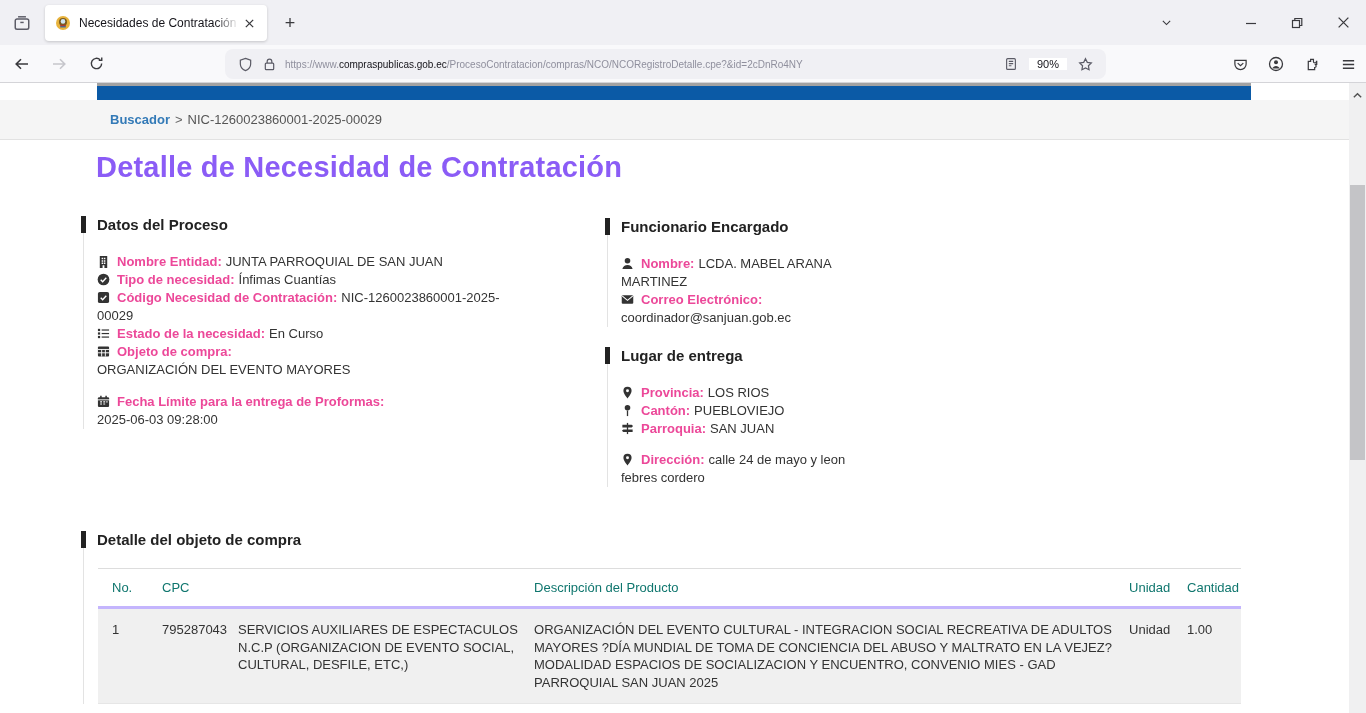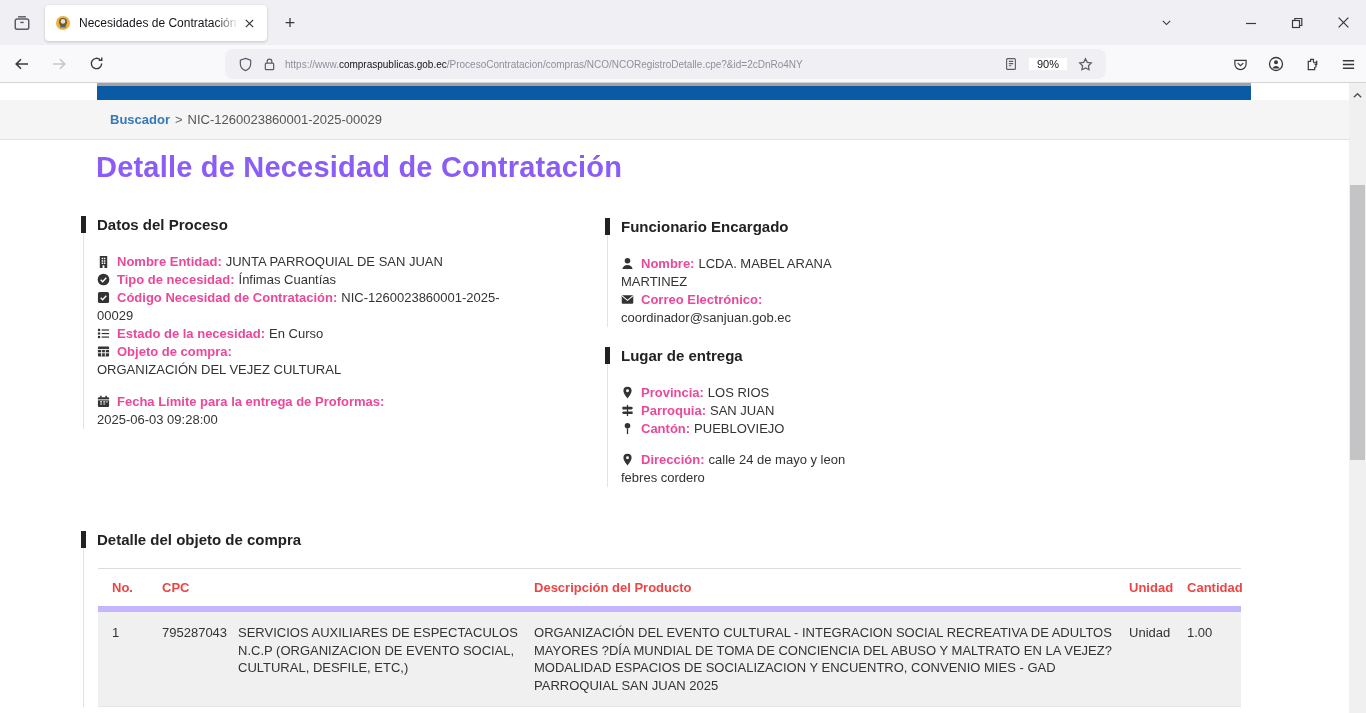--- a/index.html
+++ b/index.html
@@ -53,21 +53,21 @@
 
   .item { font-size:13px; line-height:18px; color:#333; }
   .item b { margin-right:4px; color:#ec4899; }
   .item .ic { display:inline-block; width:14px; height:13px; margin-right:6px; vertical-align:-2px; color:#333; }
   .item .blockval { display:block; }
   .gap-top { margin-top:14px; }
   .gap-top-lg { margin-top:13px; }
 
   
   .tbl { border-collapse:collapse; width:1143px; margin-left:1px; margin-top:16px; font-size:13px; table-layout:fixed; }
-  .tbl th { text-align:left; font-weight:bold; color:#ef4444; border-top:1px solid #ddd; border-bottom:6px solid #c4b5fd; padding:11px 8px; background:#fff; }
+  .tbl th { text-align:left; font-weight:normal; color:#0f766e; border-top:1px solid #ddd; border-bottom:3px solid #c4b5fd; padding:11px 8px; background:#fff; }
   .tbl th.center { text-align:left; }
   .tbl td { background:#f0f0f0; padding:12px 8px; vertical-align:top; line-height:17.5px; color:#333; border-bottom:1px solid #e6e6e6; }
   .c-no { width:56px; padding-left:14px !important; }
   .c-cpccode { width:76px; }
   .c-cpcname { width:296px; }
   .c-desc { width:595px; }
   .c-unidad { width:58px; }
   .c-cant { width:62px; }
 
   
@@ -242,21 +242,21 @@
               <rect x="1" y="5.8" width="2.4" height="2.4"></rect>
               <rect x="5" y="6.4" width="8" height="1.3"></rect>
               <rect x="1" y="9.6" width="2.4" height="2.4"></rect>
               <rect x="5" y="10.2" width="8" height="1.3"></rect>
             </svg></span><b>Estado de la necesidad:</b><span>En Curso</span>
       </div>
       <div class="item">
         <span class="ic"><svg width="13" height="13" viewBox="0 0 14 14">
               <rect x="1" y="1.6" width="12" height="10.8" rx="1" fill="currentColor"></rect>
               <path d="M1 4.8h12M5 4.8v7.6M9 4.8v7.6M1 8.4h12" stroke="#fff" stroke-width="1"></path>
-            </svg></span><b>Objeto de compra:</b><span class="blockval">ORGANIZACIÓN DEL VEJEZ CULTURAL</span>
+            </svg></span><b>Objeto de compra:</b><span class="blockval">ORGANIZACIÓN DEL EVENTO MAYORES</span>
       </div>
       <div class="item gap-top">
         <span class="ic"><svg width="13" height="13" viewBox="0 0 14 14">
               <rect x="1" y="2.4" width="12" height="10.6" rx="1.2" fill="currentColor"></rect>
               <rect x="3.4" y="0.8" width="1.6" height="3" fill="currentColor"></rect>
               <rect x="9" y="0.8" width="1.6" height="3" fill="currentColor"></rect>
               <path d="M1 5.2h12" stroke="#fff" stroke-width="1"></path>
               <path d="M3.4 7.4h2M6.8 7.4h2M3.4 9.8h2M6.8 9.8h2M10 7.4h1.4" stroke="#fff" stroke-width="1.1"></path>
             </svg></span><b>Fecha Límite para la entrega de Proformas:</b><span class="blockval">2025-06-03 09:28:00</span>
       </div>
@@ -281,30 +281,30 @@
     <div class="section sec-lugar">
       <div class="sec-head">Lugar de entrega</div>
       <div class="item">
         <span class="ic"><svg width="13" height="13" viewBox="0 0 14 14" fill="currentColor">
               <path d="M7 0.8a4.4 4.4 0 0 1 4.4 4.4C11.4 8.4 7 13.4 7 13.4S2.6 8.4 2.6 5.2A4.4 4.4 0 0 1 7 0.8z"></path>
               <circle cx="7" cy="5" r="1.6" fill="#fff"></circle>
             </svg></span><b>Provincia:</b><span>LOS RIOS</span>
       </div>
       <div class="item">
         <span class="ic"><svg width="13" height="13" viewBox="0 0 14 14" fill="currentColor">
+              <circle cx="7" cy="4" r="3"></circle>
+              <rect x="6.3" y="7" width="1.4" height="6"></rect>
+            </svg></span><b>Cantón:</b><span>PUEBLOVIEJO</span>
+      </div>
+      <div class="item">
+        <span class="ic"><svg width="13" height="13" viewBox="0 0 14 14" fill="currentColor">
               <rect x="6.3" y="1" width="1.4" height="12"></rect>
               <path d="M1.5 3h10l1.5 1.4L11.5 5.8h-10z"></path>
               <path d="M12.5 8H2.5L1 9.4 2.5 10.8h10z"></path>
             </svg></span><b>Parroquia:</b><span>SAN JUAN</span>
-      </div>
-      <div class="item">
-        <span class="ic"><svg width="13" height="13" viewBox="0 0 14 14" fill="currentColor">
-              <circle cx="7" cy="4" r="3"></circle>
-              <rect x="6.3" y="7" width="1.4" height="6"></rect>
-            </svg></span><b>Cantón:</b><span>PUEBLOVIEJO</span>
       </div>
       <div class="item gap-top-lg" style="max-width:235px">
         <span class="ic"><svg width="13" height="13" viewBox="0 0 14 14" fill="currentColor">
               <path d="M7 0.8a4.4 4.4 0 0 1 4.4 4.4C11.4 8.4 7 13.4 7 13.4S2.6 8.4 2.6 5.2A4.4 4.4 0 0 1 7 0.8z"></path>
               <circle cx="7" cy="5" r="1.6" fill="#fff"></circle>
             </svg></span><b>Dirección:</b><span>calle 24 de mayo y leon febres cordero</span>
       </div>
     </div>
 
     <div class="section sec-table">

